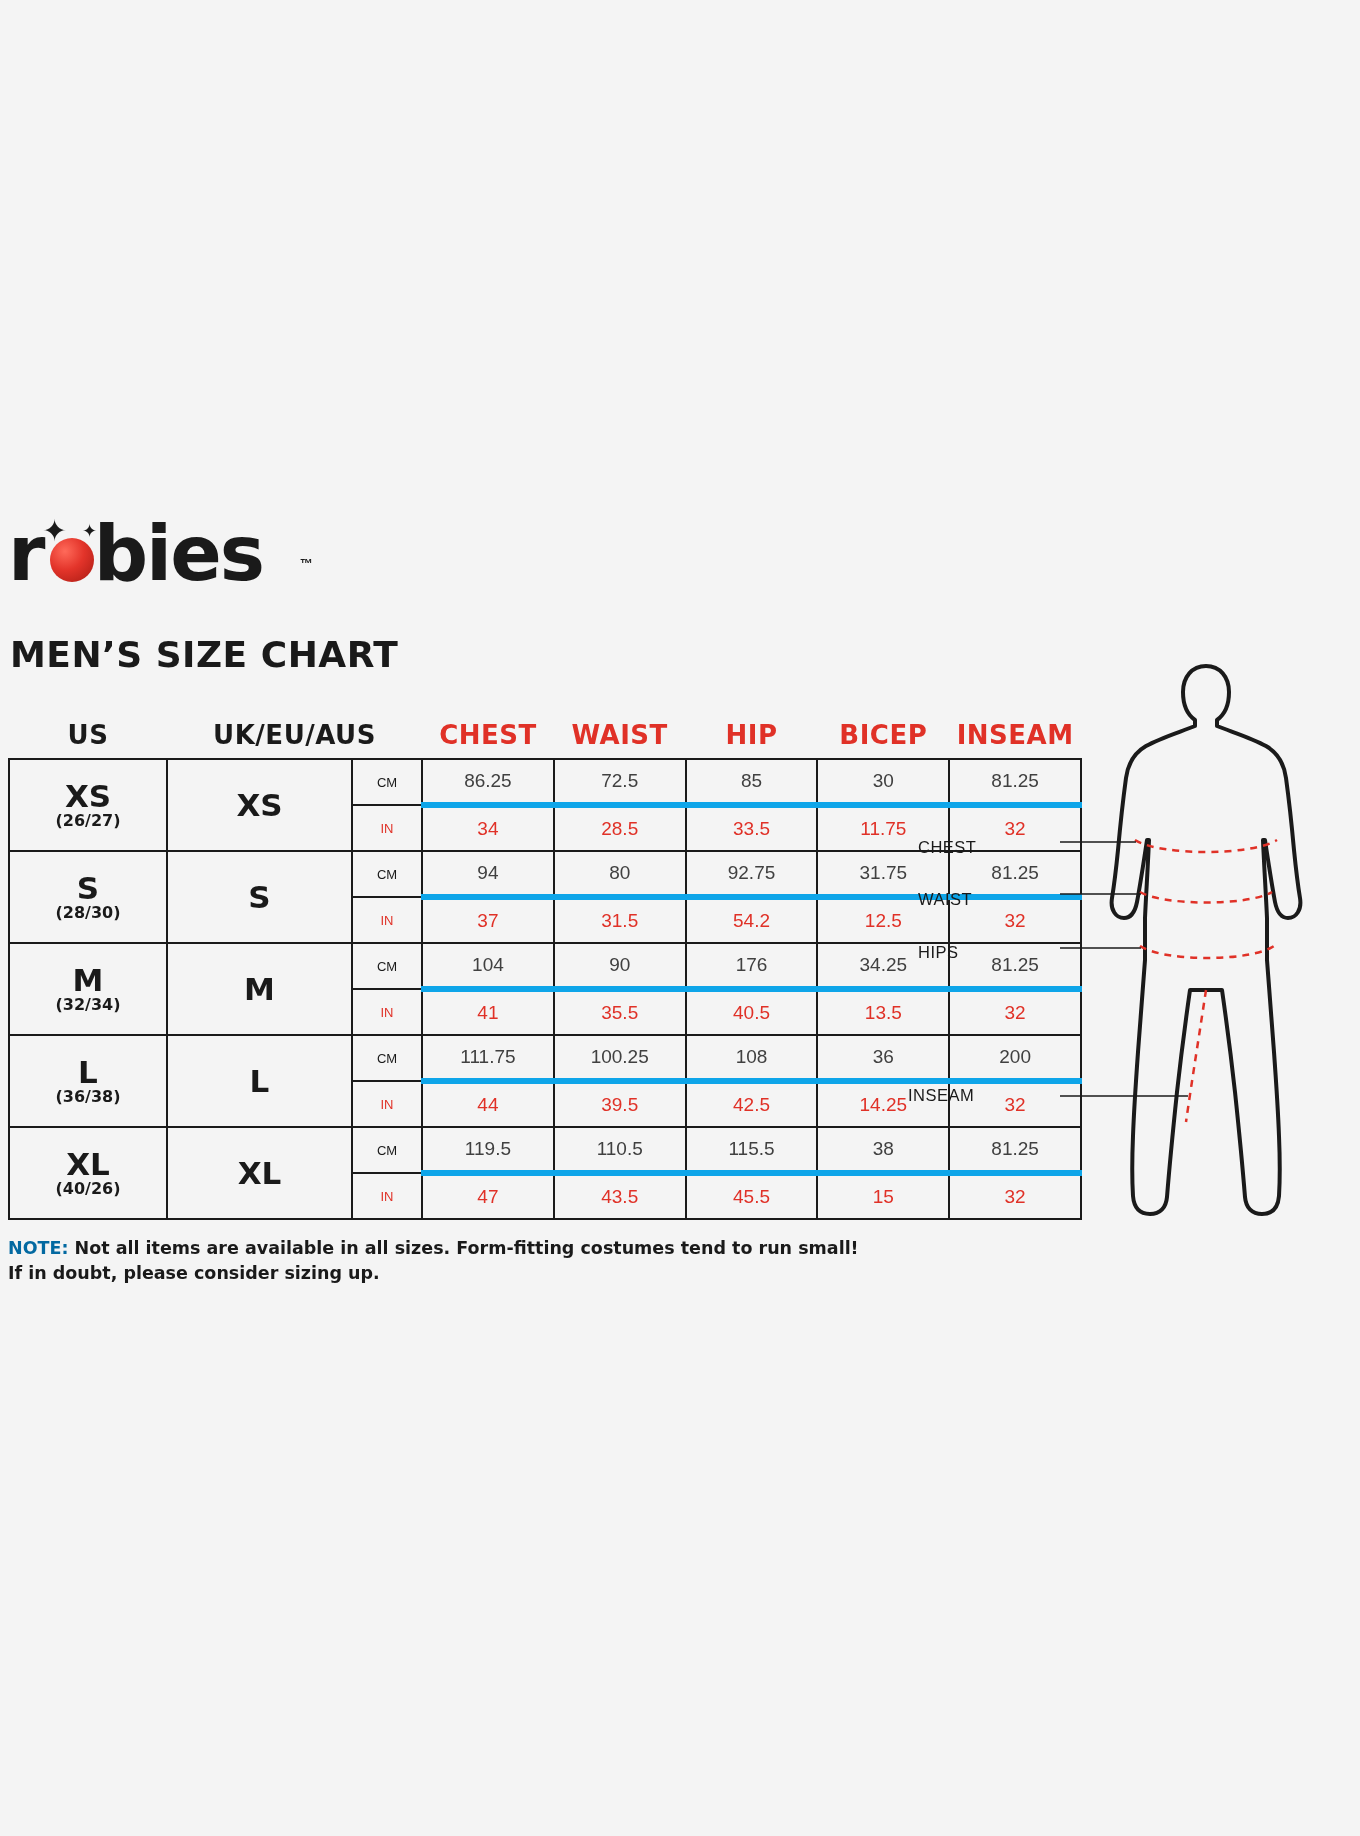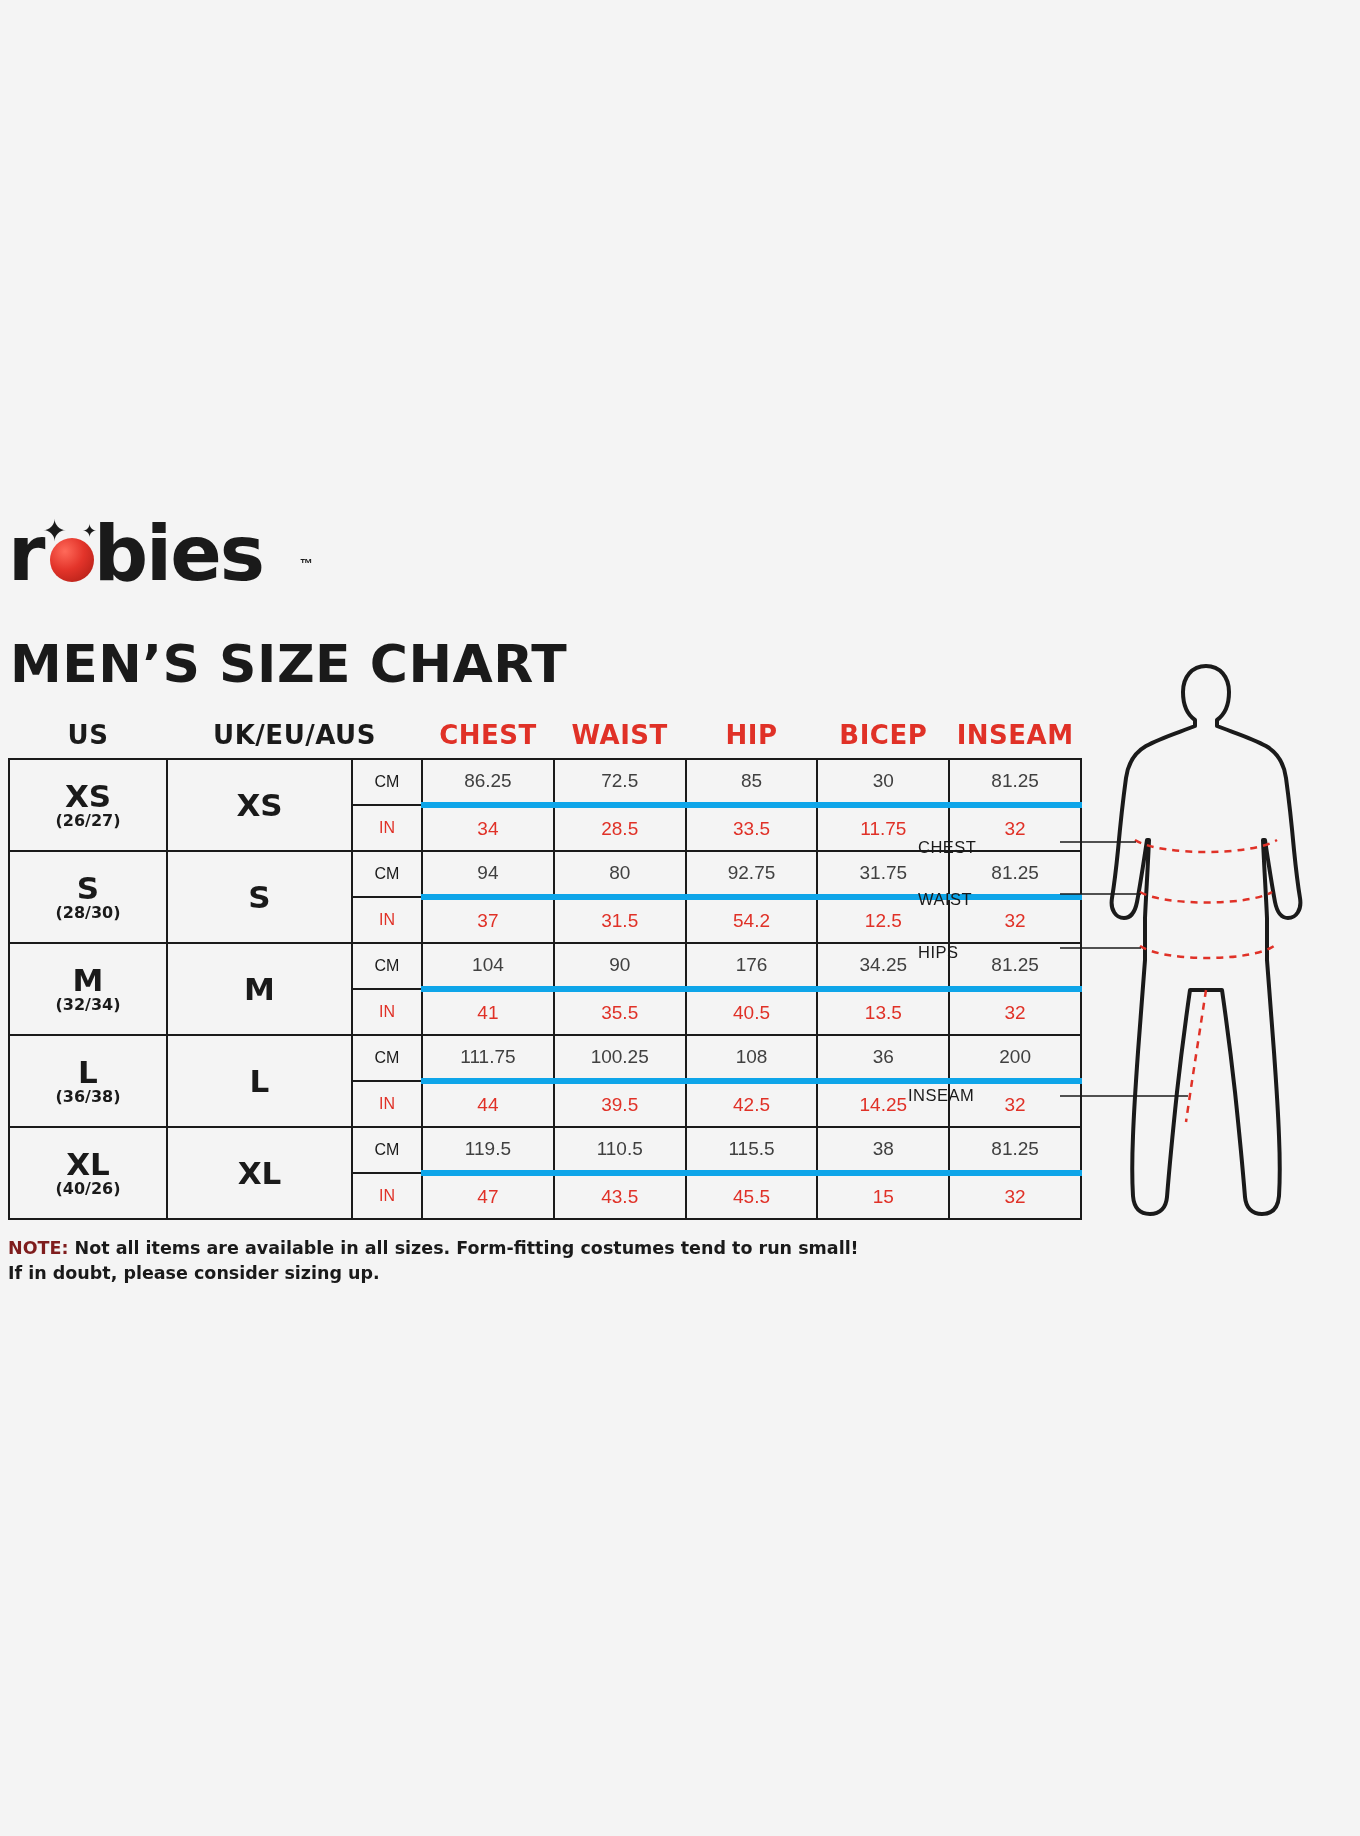--- a/index.html
+++ b/index.html
@@ -77,21 +77,21 @@
     font-weight: bold;
     color: #1a1a1a;
   }
 
   
   #chart-title {
     position: absolute;
     left: 10px;
     top: 634px;
     font-family: "DejaVu Sans", sans-serif;
-    font-size: 52px;
+    font-size: 36px;
     font-weight: bold;
     letter-spacing: 0.5px;
     color: #1a1a1a;
     white-space: nowrap;
   }
 
   
   #size-table-wrap {
     position: absolute;
     left: 8px;
@@ -144,21 +144,21 @@
     font-weight: bold;
     font-family: "DejaVu Sans", sans-serif;
   }
   td.intl-cell {
     font-size: 31px;
     font-weight: bold;
     font-family: "DejaVu Sans", sans-serif;
     color: #1a1a1a;
   }
   td.unit-cm, td.unit-in {
-    font-size: 16px;
+    font-size: 13px;
     height: 40px;
   }
   td.unit-cm { color: #1a1a1a; border-bottom: 1px solid #9b9b9b; }
   td.unit-in { color: #e03127; }
   td.val-cm {
     font-size: 19px;
     color: #404040;
     border-bottom: 6px solid #0ea5e9;
     height: 40px;
     margin-top: 12px;
@@ -174,21 +174,21 @@
     position: absolute;
     left: 8px;
     top: 1236px;
     width: 900px;
     font-family: "DejaVu Sans", sans-serif;
     font-size: 17.5px;
     font-weight: bold;
     line-height: 1.45;
     color: #1a1a1a;
   }
-  #note-label { color: #7f1d1d; }
+  #note-label { color: #0369a1; }
 
   
   #figure-block {
     position: absolute;
     left: 1060px;
     top: 660px;
     width: 292px;
     height: 560px;
   }
   #figure-svg { display: block; }

